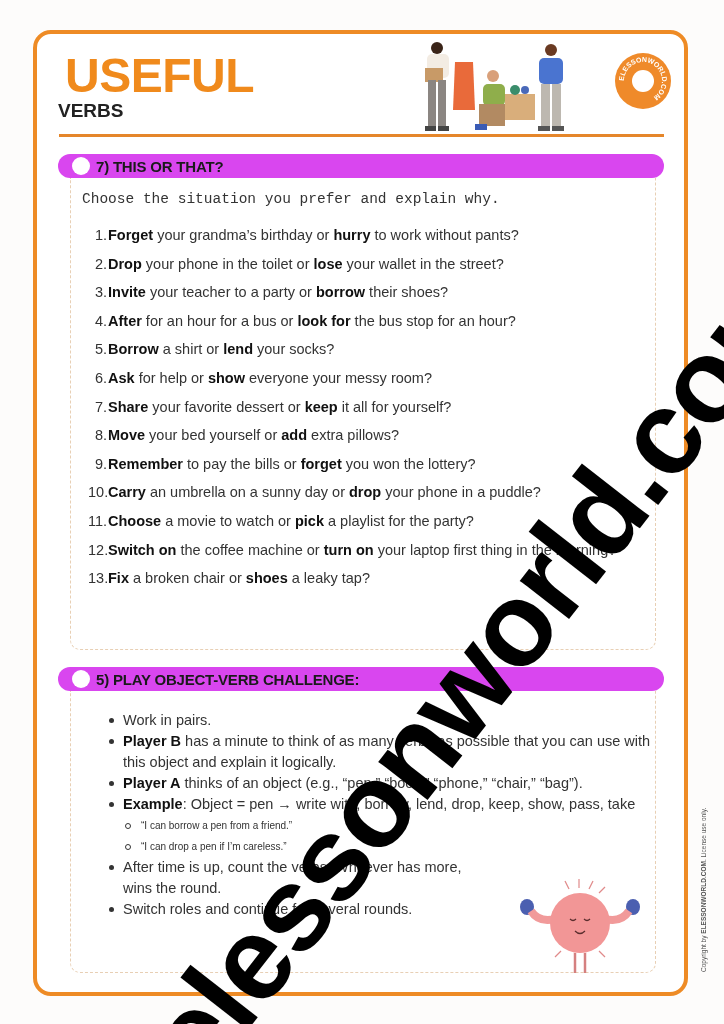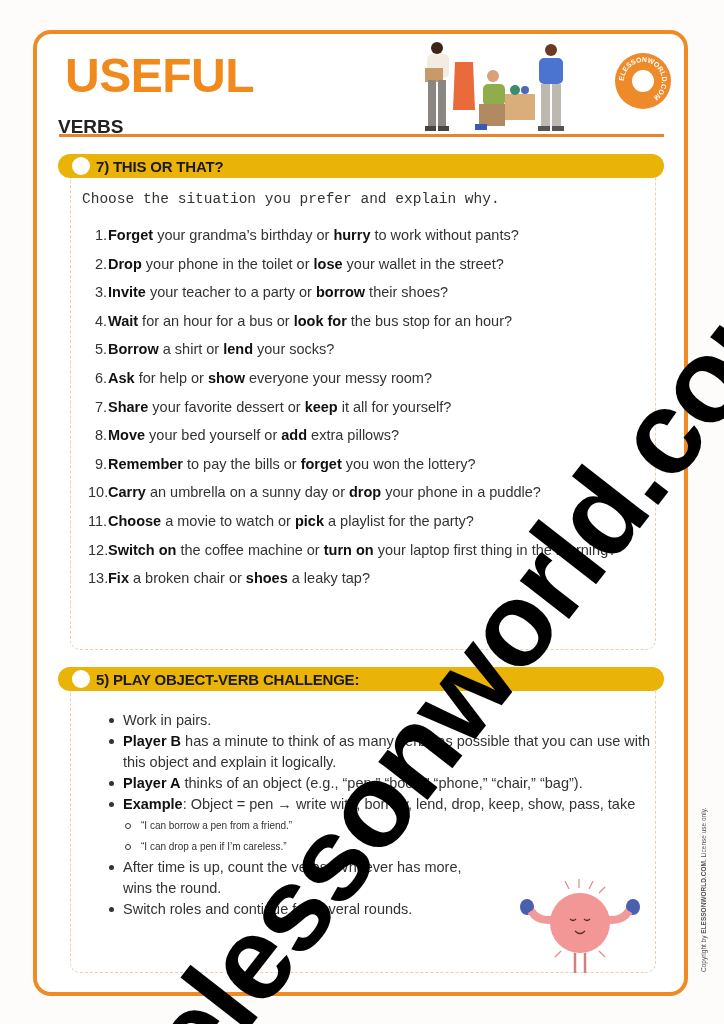--- a/index.html
+++ b/index.html
@@ -11,30 +11,30 @@
   .page-frame {
     position: absolute; left: 33px; top: 30px; width: 655px; height: 966px;
     border: 4px solid #ee8b25; border-radius: 18px; box-sizing: border-box;
     background: #fff;
   }
   .title-main {
     position: absolute; left: 57px; top: 44px; font-size: 48px; font-weight: bold;
     color: #f08a1c; letter-spacing: -0.5px; margin: 8px; line-height: 1;
   }
   .title-sub {
-    position: absolute; left: 58px; top: 116px; font-size: 19px; font-weight: bold;
+    position: absolute; left: 58px; top: 100px; font-size: 19px; font-weight: bold;
     color: #222; margin: 0;
   }
   .hero-illustration { position: absolute; left: 415px; top: 40px; width: 160px; height: 96px; }
   .brand-badge { position: absolute; left: 614px; top: 52px; width: 58px; height: 58px; }
   .header-rule {
     position: absolute; left: 59px; top: 134px; width: 605px; height: 3px; background: #e5862a;
   }
   .section-bar {
-    position: absolute; left: 58px; width: 606px; height: 24px; background: #eab308;
+    position: absolute; left: 58px; width: 606px; height: 24px; background: #d946ef;
     border-radius: 12px; display: flex; align-items: center;
   }
   .section-bar .dot {
     width: 18px; height: 18px; border-radius: 50%; background: #fff; margin-left: 14px; margin-right: 6px;
   }
   .section-bar .label { font-size: 15px; font-weight: bold; color: #1a1a1a; letter-spacing: -0.2px; }
   .section-box {
     position: absolute; left: 70px; width: 586px; border: 1px dashed #e8cfb4;
     border-top: none; border-radius: 0 0 10px 10px; box-sizing: border-box;
   }
@@ -130,21 +130,21 @@
     <li class="q-item">
       <span class="q-num">2.</span>
       <span class="q-text"><b>Drop</b><span> your phone in the toilet or </span><b>lose</b><span> your wallet in the street?</span></span>
     </li>
     <li class="q-item">
       <span class="q-num">3.</span>
       <span class="q-text"><b>Invite</b><span> your teacher to a party or </span><b>borrow</b><span> their shoes?</span></span>
     </li>
     <li class="q-item">
       <span class="q-num">4.</span>
-      <span class="q-text"><b>Wait</b><span> for an hour for a bus or </span><b>look for</b><span> the bus stop for an hour?</span></span>
+      <span class="q-text"><b>After</b><span> for an hour for a bus or </span><b>look for</b><span> the bus stop for an hour?</span></span>
     </li>
     <li class="q-item">
       <span class="q-num">5.</span>
       <span class="q-text"><b>Borrow</b><span> a shirt or </span><b>lend</b><span> your socks?</span></span>
     </li>
     <li class="q-item">
       <span class="q-num">6.</span>
       <span class="q-text"><b>Ask</b><span> for help or </span><b>show</b><span> everyone your messy room?</span></span>
     </li>
     <li class="q-item">

